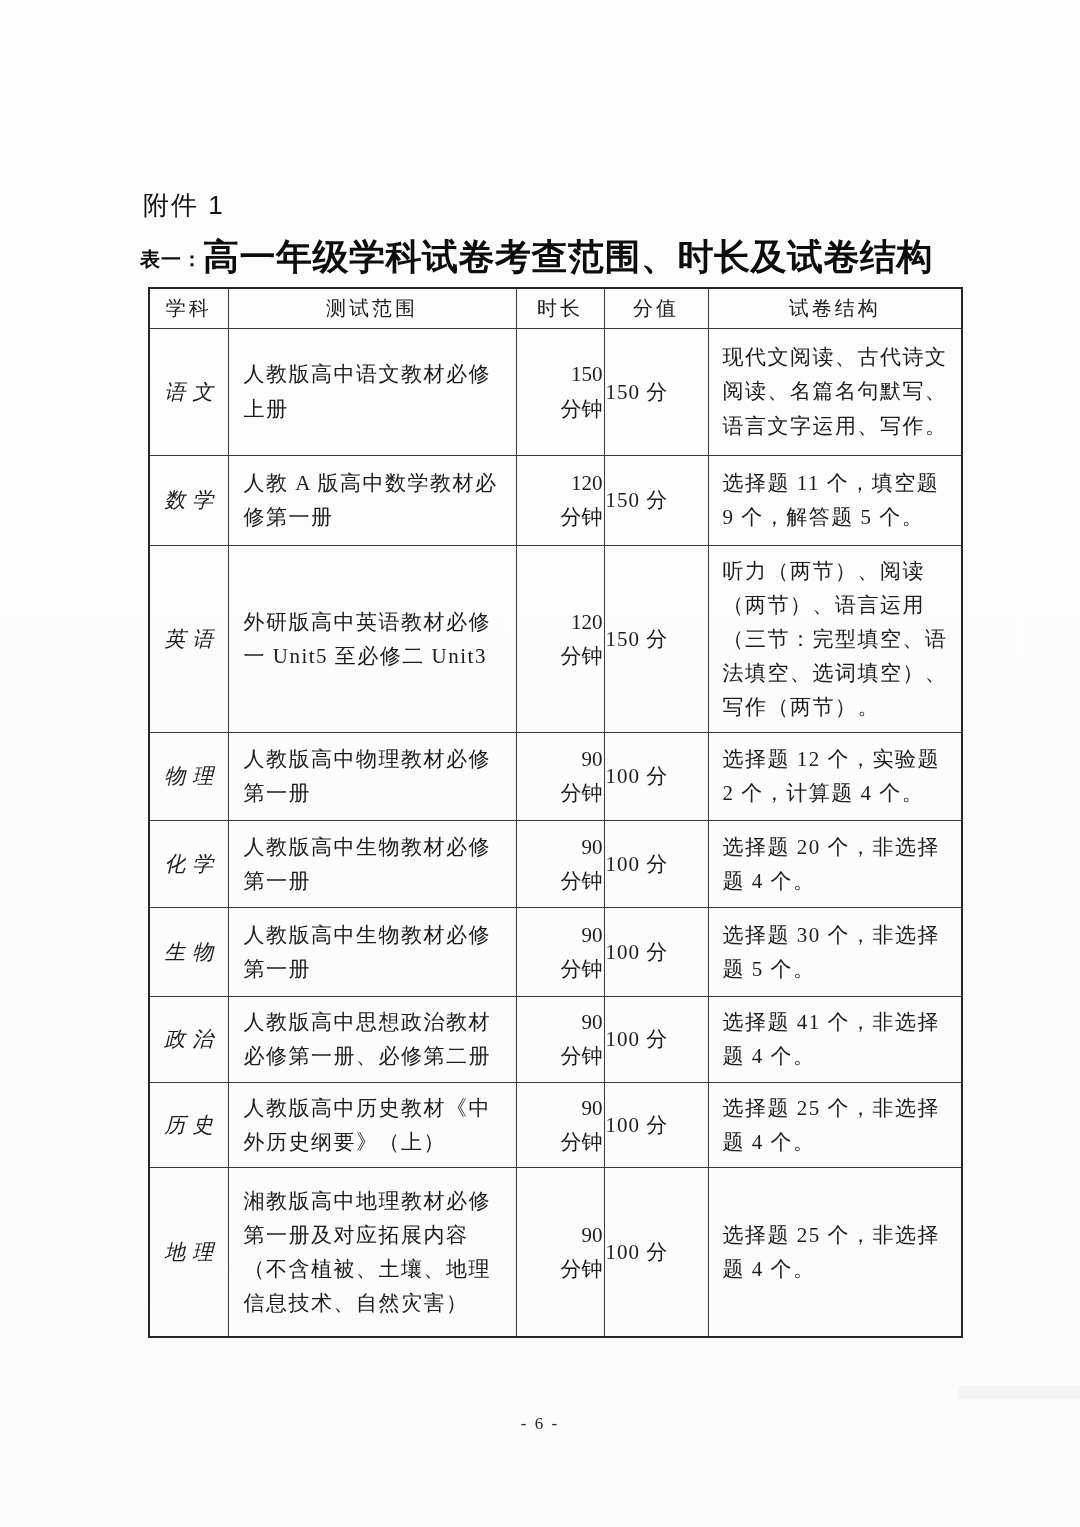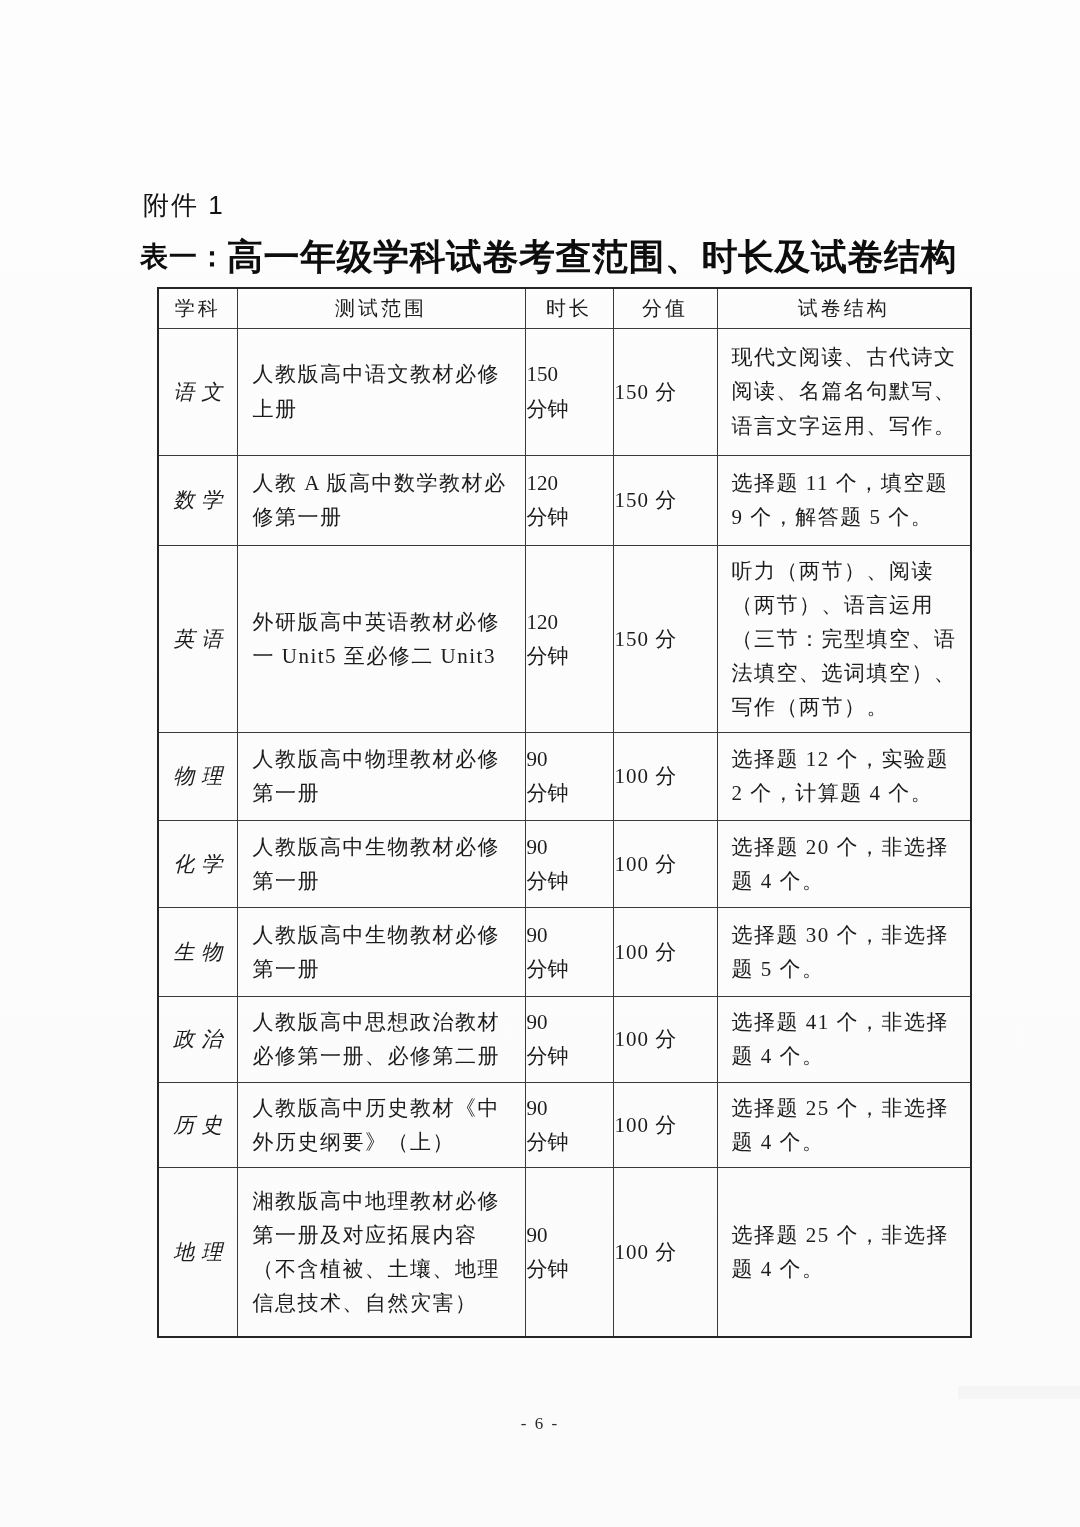--- a/index.html
+++ b/index.html
@@ -31,33 +31,33 @@
     text-align: center;
   }
   .doc-title {
     position: absolute;
     left: 140px;
     top: 233px;
     white-space: nowrap;
     color: #0d0d0d;
   }
   .title-prefix {
-    font-size: 28px;
+    font-size: 20px;
     font-weight: bold;
     letter-spacing: 1px;
     vertical-align: 3px;
   }
   .title-main {
     font-size: 36px;
     font-weight: bold;
     letter-spacing: 0.5px;
   }
   table.exam-table {
     position: absolute;
-    left: 157px;
+    left: 148px;
     top: 287px;
     width: 813px;
     border-collapse: collapse;
     table-layout: fixed;
     border: 2px solid #252525;
     padding-left: 20px;
   }
   .exam-table th,
   .exam-table td {
     border: 1px solid #3a3a3a;
@@ -87,21 +87,21 @@
   }
   td.cell-scope {
     text-align: left;
     font-size: 21px;
     line-height: 1.62;
     padding: 8px 12px 8px 15px;
     letter-spacing: 1.5px;
     margin-top: 29px;
   }
   td.cell-duration {
-    text-align: left;
+    text-align: right;
     font-size: 21px;
     line-height: 1.62;
   }
   td.cell-score {
     text-align: left;
     font-size: 21px;
     letter-spacing: 1px;
   }
   td.cell-structure {
     text-align: left;

